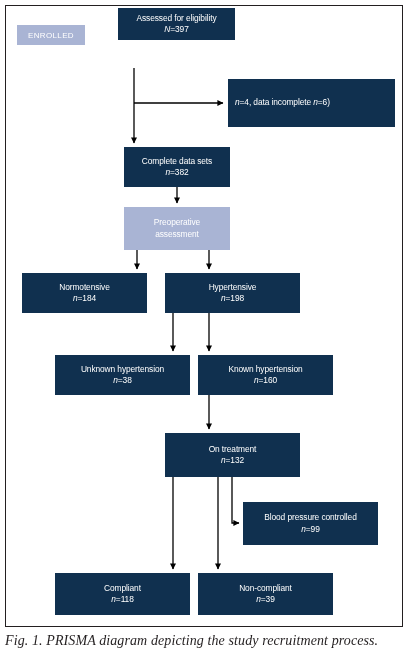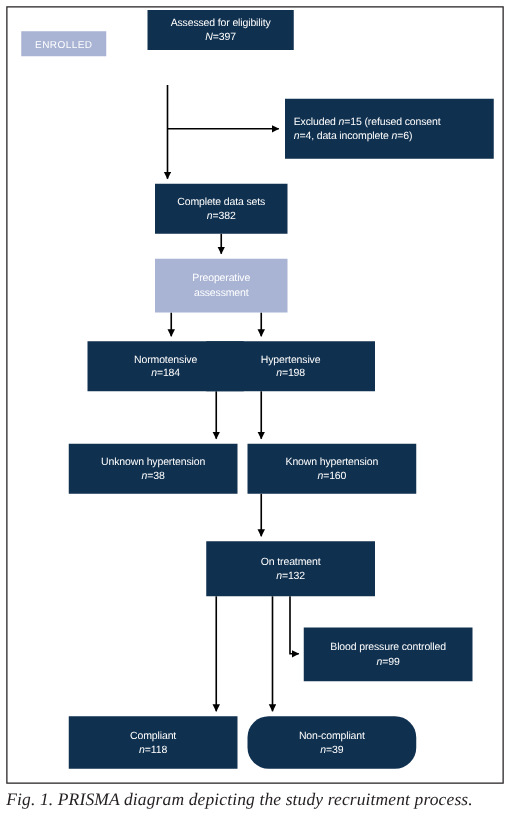--- a/index.html
+++ b/index.html
@@ -130,35 +130,34 @@
   <div class="badge" style="left:17px; top:25px; width:68px; height:20px;">
     <span>ENROLLED</span>
   </div>
 
   <div class="node dark" style="left:118px; top:8px; width:117px; height:32px;">
     <span class="line">Assessed for eligibility</span>
     <span class="line"><span class="ital">N</span>=<span>397</span></span>
   </div>
 
   <div class="node dark left-align" style="left:228px; top:79px; width:167px; height:48px;">
-    <span class="line"><span>Excluded </span><span class="ital">n</span><span>=15 (refused consent</span></span>
     <span class="line"><span class="ital">n</span><span>=4, data incomplete </span><span class="ital">n</span><span>=6)</span></span>
   </div>
 
   <div class="node dark" style="left:124px; top:147px; width:106px; height:40px;">
     <span class="line">Complete data sets</span>
     <span class="line"><span class="ital">n</span>=<span>382</span></span>
   </div>
 
   <div class="node light" style="left:124px; top:207px; width:106px; height:43px;">
     <span class="line">Preoperative</span>
     <span class="line">assessment</span>
   </div>
 
-  <div class="node dark" style="left:22px; top:273px; width:125px; height:40px;margin-left:48px;">
+  <div class="node dark" style="left:22px; top:273px; width:125px; height:40px;">
     <span class="line">Normotensive</span>
     <span class="line"><span class="ital">n</span>=<span>184</span></span>
   </div>
 
   <div class="node dark" style="left:165px; top:273px; width:135px; height:40px;">
     <span class="line">Hypertensive</span>
     <span class="line"><span class="ital">n</span>=<span>198</span></span>
   </div>
 
   <div class="node dark" style="left:55px; top:355px; width:135px; height:40px;">
@@ -179,20 +178,20 @@
   <div class="node dark" style="left:243px; top:502px; width:135px; height:43px;">
     <span class="line">Blood pressure controlled</span>
     <span class="line"><span class="ital">n</span>=<span>99</span></span>
   </div>
 
   <div class="node dark" style="left:55px; top:573px; width:135px; height:42px;">
     <span class="line">Compliant</span>
     <span class="line"><span class="ital">n</span>=<span>118</span></span>
   </div>
 
-  <div class="node dark" style="left:198px; top:573px; width:135px; height:42px;border-radius:17px;">
+  <div class="node dark" style="left:198px; top:573px; width:135px; height:42px;">
     <span class="line">Non-compliant</span>
     <span class="line"><span class="ital">n</span>=<span>39</span></span>
   </div>
 
   <div id="caption">Fig. 1. PRISMA diagram depicting the study recruitment process.</div>
 
 </div>
 
 </body></html>

